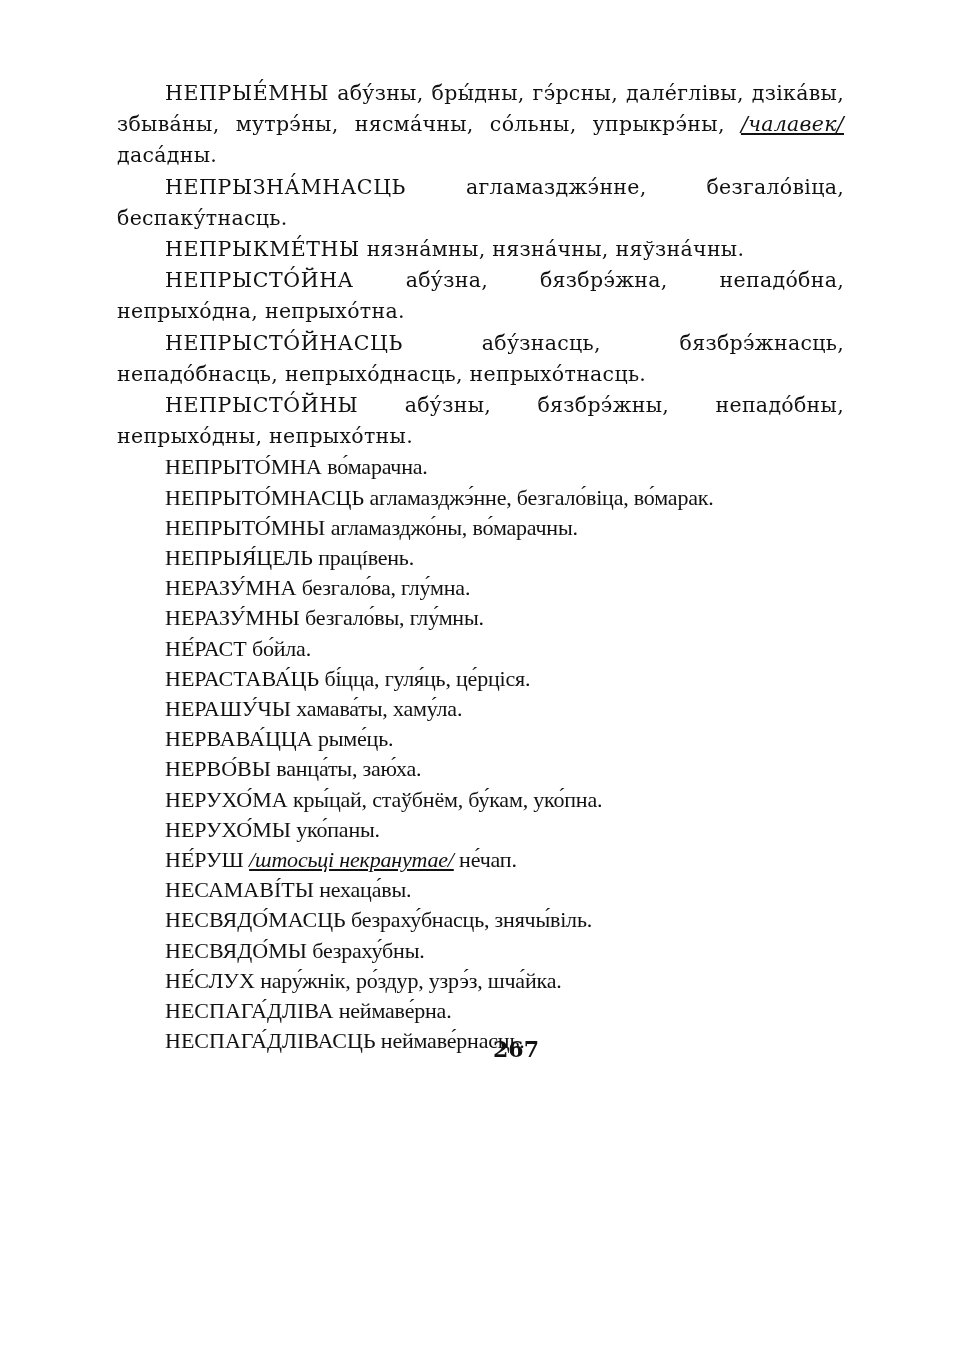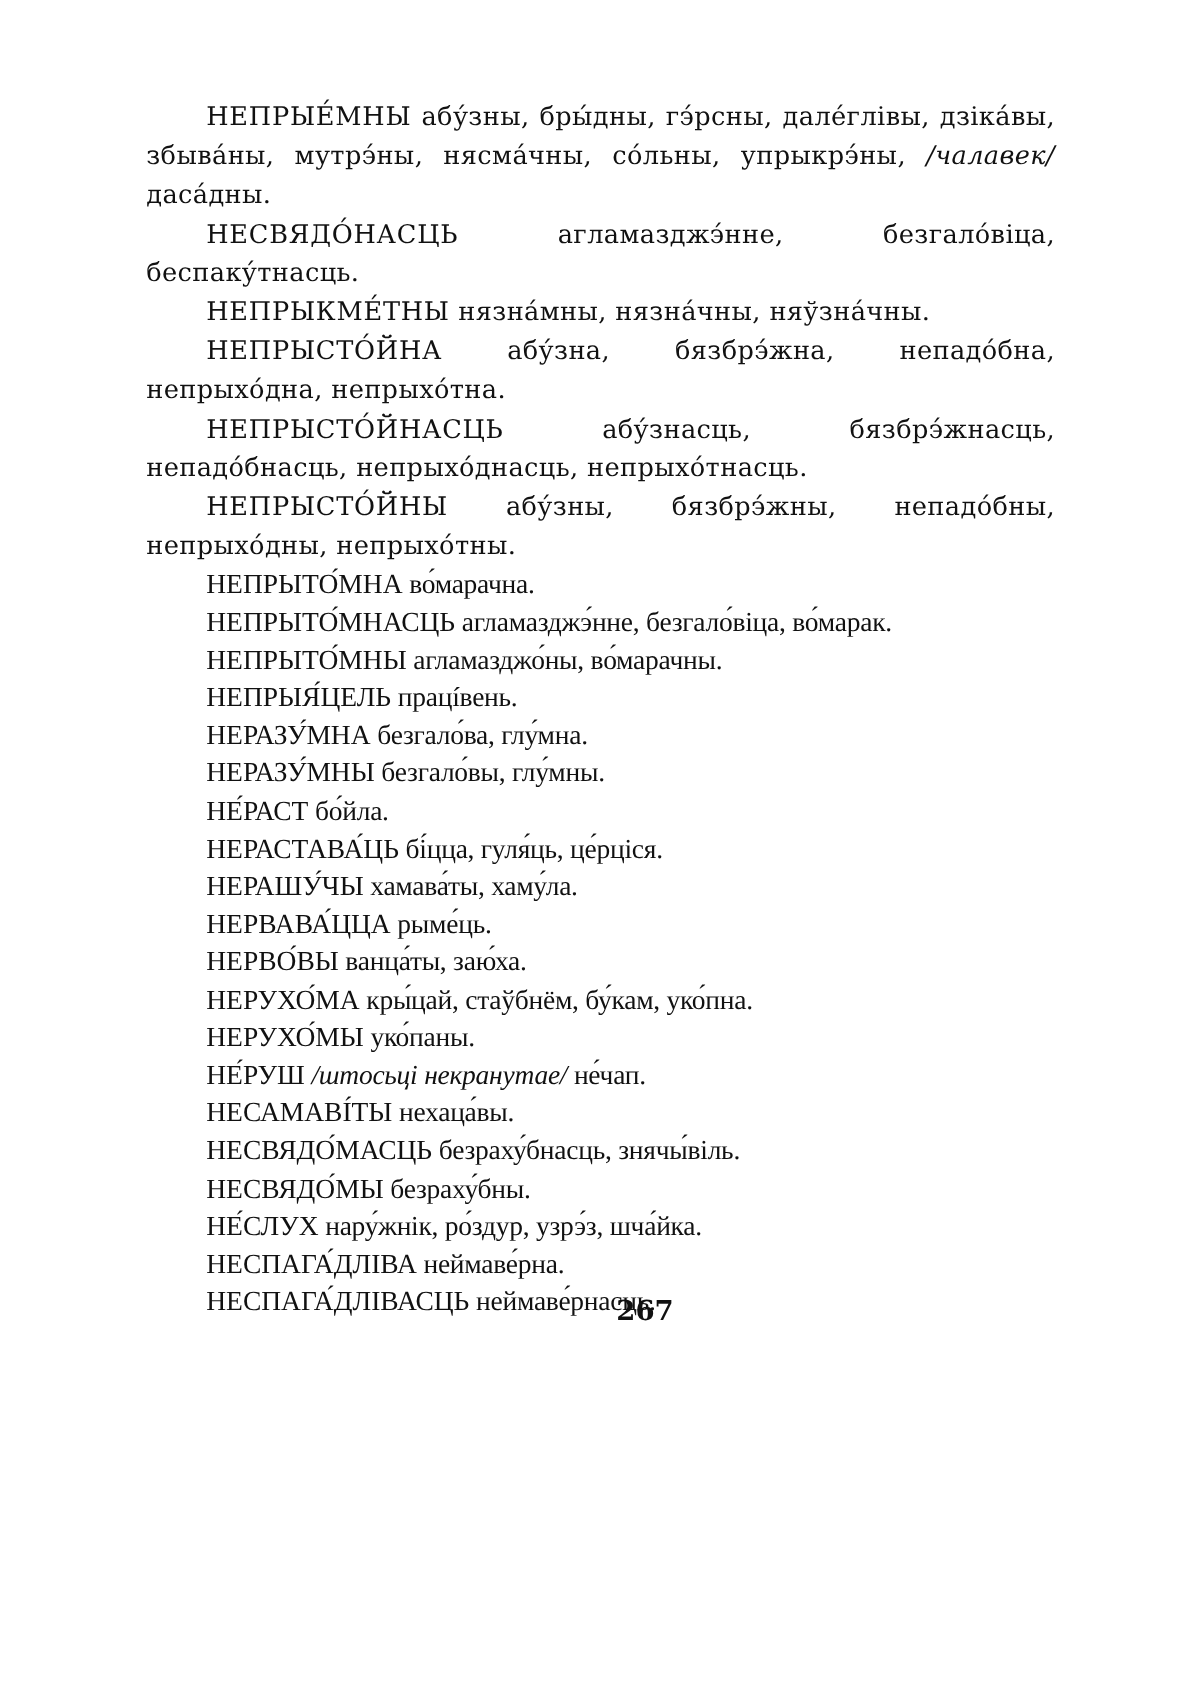--- a/index.html
+++ b/index.html
@@ -9,40 +9,40 @@
     font-family: "DejaVu Serif", serif; color: #111;
   }
   .entry { font-size: 20.5px; line-height: 31.2px; margin: 0; }
   .entry.justified { text-align: justify; text-align-last: left; text-indent: 48px; letter-spacing: 0.3px; }
   .entry.compact {
     font-family: "Liberation Serif", serif; font-size: 22px; padding-left: 48px;
     letter-spacing: -0.2px; line-height: 30.2px;
   }
   .hw { font-weight: normal; letter-spacing: 0.6px; }
   .compact .hw { letter-spacing: 0; }
-  .note { font-style: italic; }
+  .note { font-style: italic; text-decoration: underline; }
   .page-number {
     position: absolute; left: 0; width: 960px; top: 1036px; text-align: center;
     font-family: "DejaVu Serif", serif; font-size: 22px; font-weight: bold; color: #111; margin-left: 36px;
   }
   .block-compact { margin-top: 0px; }
 </style>
 </head>
 <body>
 
 <div class="page">
 
   <p class="entry justified">
     <span class="hw">НЕПРЫЕ́МНЫ</span>
     <span>абу́зны, бры́дны, гэ́рсны, дале́глівы, дзіка́вы, збыва́ны, мутрэ́ны, нясма́чны, со́льны, упрыкрэ́ны,</span>
     <span class="note">/чалавек/</span>
     <span>даса́дны.</span>
   </p>
   <p class="entry justified">
-    <span class="hw">НЕСВЯДО́НАСЦЬ</span>
+    <span class="hw">НЕПРЫЗНА́МНАСЦЬ</span>
     <span>агламазджэ́нне, безгало́віца, беспаку́тнасць.</span>
   </p>
   <p class="entry justified">
     <span class="hw">НЕПРЫКМЕ́ТНЫ</span>
     <span>нязна́мны, нязна́чны, няўзна́чны.</span>
   </p>
   <p class="entry justified">
     <span class="hw">НЕПРЫСТО́ЙНА</span>
     <span>абу́зна, бязбрэ́жна, непадо́бна, непрыхо́дна, непрыхо́тна.</span>
   </p>

